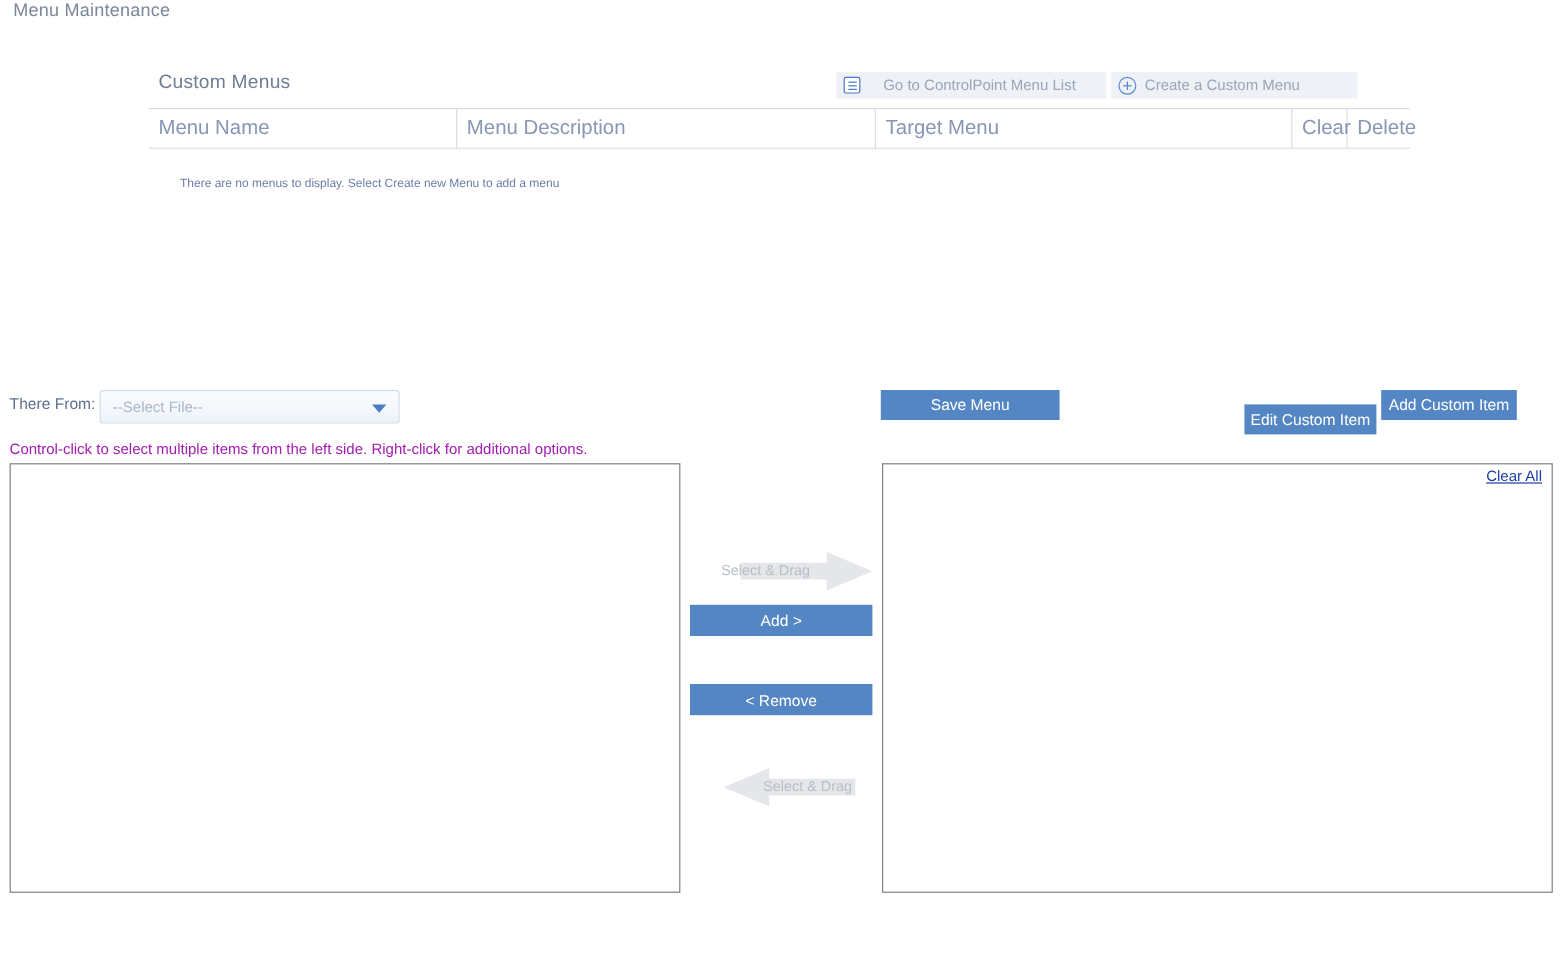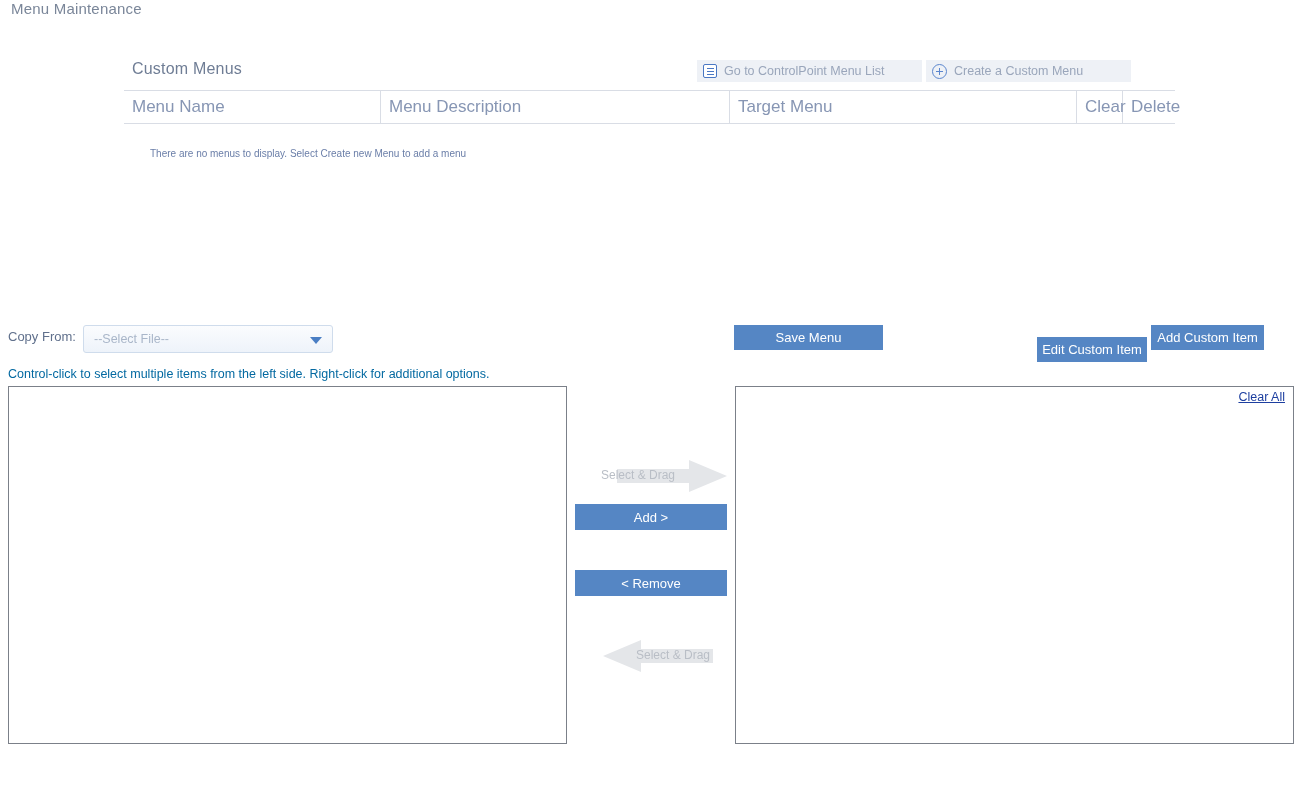--- a/index.html
+++ b/index.html
@@ -60,21 +60,21 @@
     display: flex;
     align-items: center;
     padding: 0 10px 0 6px;
     font-size: 12.5px;
     color: #9aa6bb;
     font-family: "Liberation Sans", sans-serif;
     cursor: pointer;
     white-space: nowrap;
   }
   .tb-btn .tb-label { margin-left: 7px; }
-  .tb-btn.w1 { width: 225px; }
+  .tb-btn.w1 { width: 225px; gap: 12px; }
   .tb-btn.w2 { width: 205px; }
 
   .icon-list {
     width: 14px; height: 14px;
     border: 1.5px solid #4a78c4;
     border-radius: 2px;
     box-sizing: border-box;
     background:
       linear-gradient(#4a78c4,#4a78c4) 3px 3px/7px 1.2px no-repeat,
       linear-gradient(#4a78c4,#4a78c4) 3px 6px/7px 1.2px no-repeat,
@@ -163,21 +163,21 @@
     border-left: 6px solid transparent;
     border-right: 6px solid transparent;
     border-top: 7px solid #4a7ec4;
   }
 
   .hint-text {
     position: absolute;
     left: 8px;
     top: 367px;
     font-size: 12.5px;
-    color: #0369a1;
+    color: #a21caf;
   }
 
   
   .blue-btn {
     background: #5586c4;
     color: #ffffff;
     border: none;
     font-family: "Liberation Sans", sans-serif;
     font-size: 13px;
     cursor: pointer;
@@ -317,21 +317,21 @@
         <th class="col-edit">Clear</th>
         <th class="col-delete last">Delete</th>
       </tr>
     </thead>
     <tbody></tbody>
   </table>
 </div>
 
 <div class="empty-msg">There are no menus to display. Select Create new Menu to add a menu</div>
 
-<div class="copy-label">Copy From:</div>
+<div class="copy-label">There From:</div>
 <div class="select-wrap">
   <span class="sel-text">--Select File--</span>
   <span class="sel-arrow"></span>
 </div>
 
 <div class="hint-text">Control-click to select multiple items from the left side. Right-click for additional options.</div>
 
 <button class="blue-btn btn-save">Save Menu</button>
 <button class="blue-btn btn-edit-custom">Edit Custom Item</button>
 <button class="blue-btn btn-add-custom">Add Custom Item</button>

